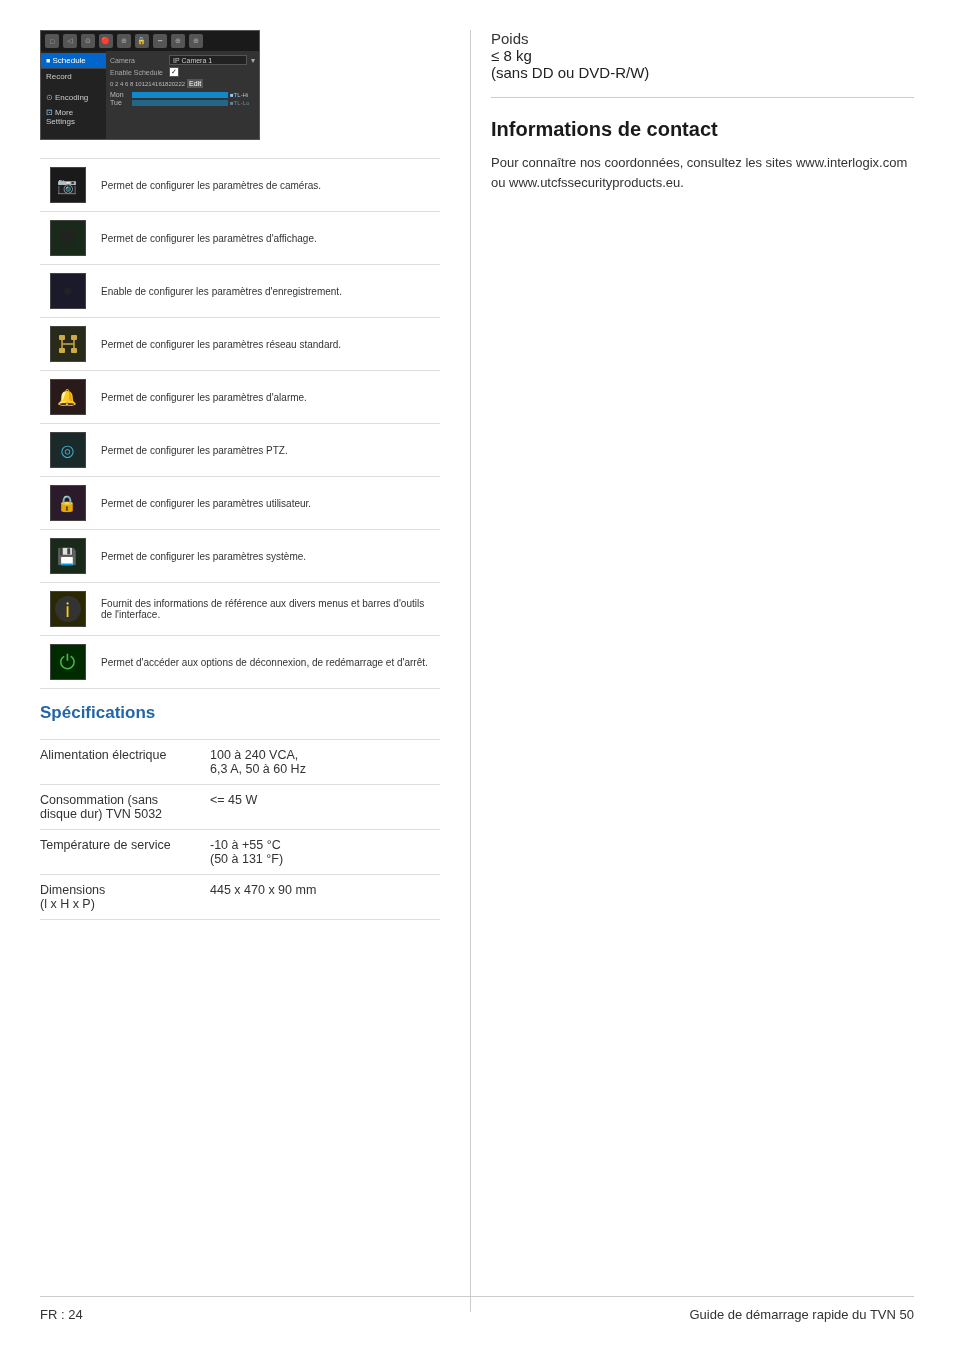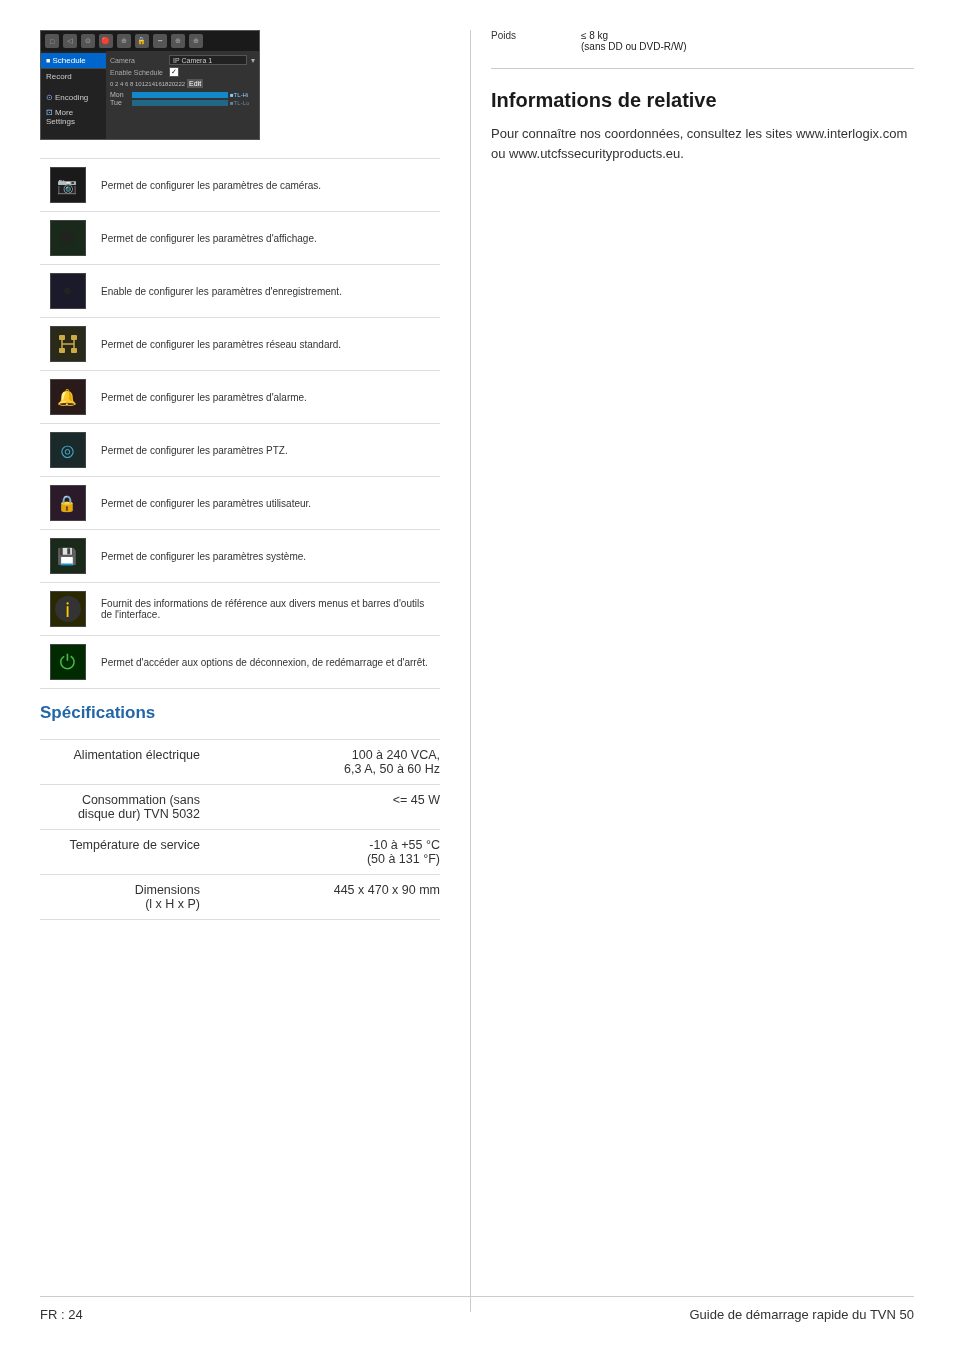--- a/index.html
+++ b/index.html
@@ -208,21 +208,20 @@
       font-size: 17px;
       font-weight: bold;
       margin-bottom: 16px;
       padding-bottom: 0;
     }
 
     .specs-table {
       width: 100%;
       border-collapse: collapse;
       font-size: 13px;
-      text-align: right;
     }
 
     .specs-table tr {
       border-bottom: 1px solid #ddd;
     }
 
     .specs-table tr:first-child {
       border-top: 1px solid #ddd;
     }
 
@@ -243,22 +242,22 @@
 
     
     .right-poids-section {
       padding-bottom: 16px;
       border-bottom: 1px solid #ccc;
       margin-bottom: 20px;
     }
 
     .poids-row {
       display: flex;
-      gap: 30px;
-      font-size: 10px;
+      font-size: 15px;
+      flex-direction: column;
     }
 
     .poids-label {
       color: #333;
       min-width: 60px;
     }
 
     .informations-title {
       font-size: 20px;
       font-weight: bold;
@@ -494,21 +493,21 @@
       <div class="poids-row">
         <span class="poids-label">Poids</span>
         <div>
           <div>≤ 8 kg</div>
           <div>(sans DD ou DVD-R/W)</div>
         </div>
       </div>
     </div>
 
     <div>
-      <h2 class="informations-title">Informations de relative</h2>
+      <h2 class="informations-title">Informations de contact</h2>
       <p class="informations-text">Pour connaître nos coordonnées, consultez les sites www.interlogix.com ou www.utcfssecurityproducts.eu.</p>
     </div>
 
   </div>
 
 </div>
 
 <div class="page-footer">
   <span class="footer-left">FR : 24</span>
   <span class="footer-right">Guide de démarrage rapide du TVN 50</span>

